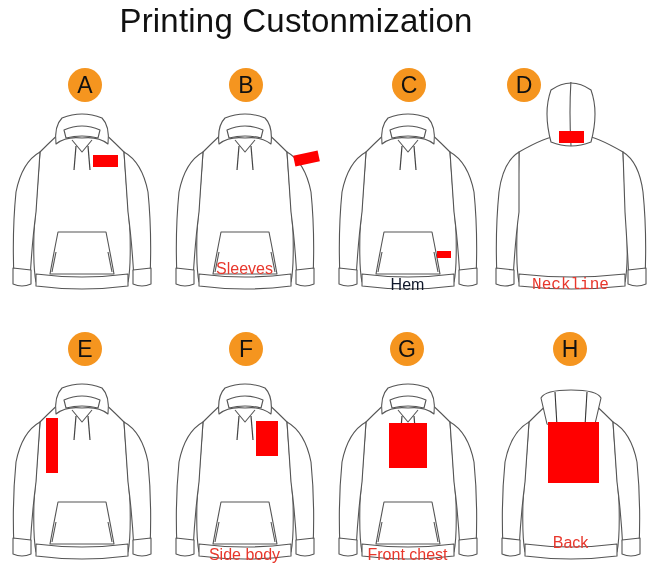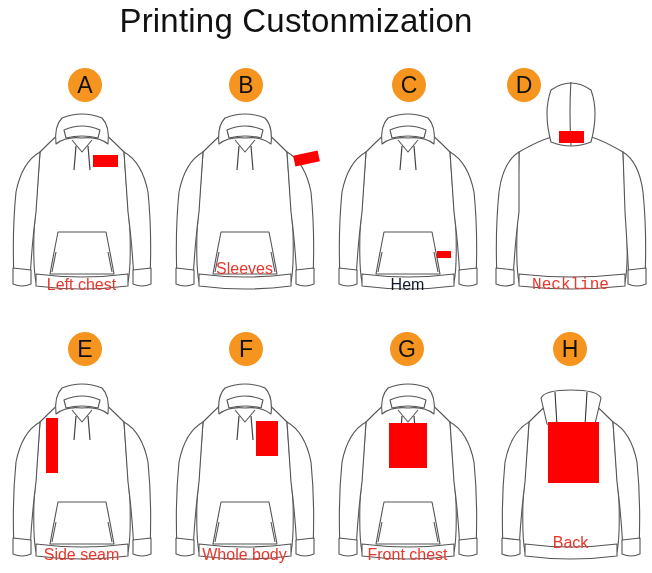--- a/index.html
+++ b/index.html
@@ -41,21 +41,20 @@
     <path d="M108 170 Q110 180 112 190" fill="none"></path>
   </g>
 
   <g stroke="#444" stroke-width="1.2" fill="none">
     <path d="M76 64 L74 88"></path>
     <path d="M88 64 L90 88"></path>
   </g>
 </svg>
       <div class="print" style="left: 93px; top: 95px; width: 25px; height: 12px; background: rgb(255, 0, 0);"></div>
       <div class="badge" style="left: 68px; top: 8px; background: rgb(245, 149, 31);">A</div>
-      <div class="label" style="top: 216px; color: rgb(232, 55, 44);">Left chest</div>
     </div>
     <div class="cell" style="left: 163px; top: 60px;">
       <svg class="hoodie" width="163" height="215" viewBox="0 0 163 215" style="top: 22px;">
   <g fill="#fff" stroke="#555" stroke-width="1.1" stroke-linejoin="round">
 
     <path d="M40 70 Q58 52 68 44 L96 44 Q106 52 124 70 L130 150 Q131 186 128 200 Q82 206 36 200 Q33 186 34 150 Z"></path>
 
     <path d="M40 70 Q22 80 16 110 Q12 150 14 196 L30 198 Q32 160 36 130 Z"></path>
 
     <path d="M124 70 Q142 80 148 110 Q152 150 150 196 L134 198 Q132 160 128 130 Z"></path>
@@ -157,21 +156,20 @@
     <path d="M108 170 Q110 180 112 190" fill="none"></path>
   </g>
 
   <g stroke="#444" stroke-width="1.2" fill="none">
     <path d="M76 64 L74 88"></path>
     <path d="M88 64 L90 88"></path>
   </g>
 </svg>
       <div class="print" style="left: 46px; top: 88px; width: 12px; height: 55px; background: rgb(255, 0, 0);"></div>
       <div class="badge" style="left: 68px; top: 2px; background: rgb(245, 149, 31);">E</div>
-      <div class="label" style="top: 216px; color: rgb(232, 55, 44);">Side seam</div>
     </div>
     <div class="cell" style="left: 163px; top: 330px;">
       <svg class="hoodie" width="163" height="215" viewBox="0 0 163 215" style="top: 22px;">
   <g fill="#fff" stroke="#555" stroke-width="1.1" stroke-linejoin="round">
 
     <path d="M40 70 Q58 52 68 44 L96 44 Q106 52 124 70 L130 150 Q131 186 128 200 Q82 206 36 200 Q33 186 34 150 Z"></path>
 
     <path d="M40 70 Q22 80 16 110 Q12 150 14 196 L30 198 Q32 160 36 130 Z"></path>
 
     <path d="M124 70 Q142 80 148 110 Q152 150 150 196 L134 198 Q132 160 128 130 Z"></path>
@@ -190,21 +188,21 @@
     <path d="M108 170 Q110 180 112 190" fill="none"></path>
   </g>
 
   <g stroke="#444" stroke-width="1.2" fill="none">
     <path d="M76 64 L74 88"></path>
     <path d="M88 64 L90 88"></path>
   </g>
 </svg>
       <div class="print" style="left: 93px; top: 91px; width: 22px; height: 35px; background: rgb(255, 0, 0);"></div>
       <div class="badge" style="left: 66px; top: 2px; background: rgb(245, 149, 31);">F</div>
-      <div class="label" style="top: 216px; color: rgb(232, 55, 44);">Whole body</div>
+      <div class="label" style="top: 216px; color: rgb(232, 55, 44);">Side body</div>
     </div>
     <div class="cell" style="left: 326px; top: 330px;">
       <svg class="hoodie" width="163" height="215" viewBox="0 0 163 215" style="top: 22px;">
   <g fill="#fff" stroke="#555" stroke-width="1.1" stroke-linejoin="round">
 
     <path d="M40 70 Q58 52 68 44 L96 44 Q106 52 124 70 L130 150 Q131 186 128 200 Q82 206 36 200 Q33 186 34 150 Z"></path>
 
     <path d="M40 70 Q22 80 16 110 Q12 150 14 196 L30 198 Q32 160 36 130 Z"></path>
 
     <path d="M124 70 Q142 80 148 110 Q152 150 150 196 L134 198 Q132 160 128 130 Z"></path>

